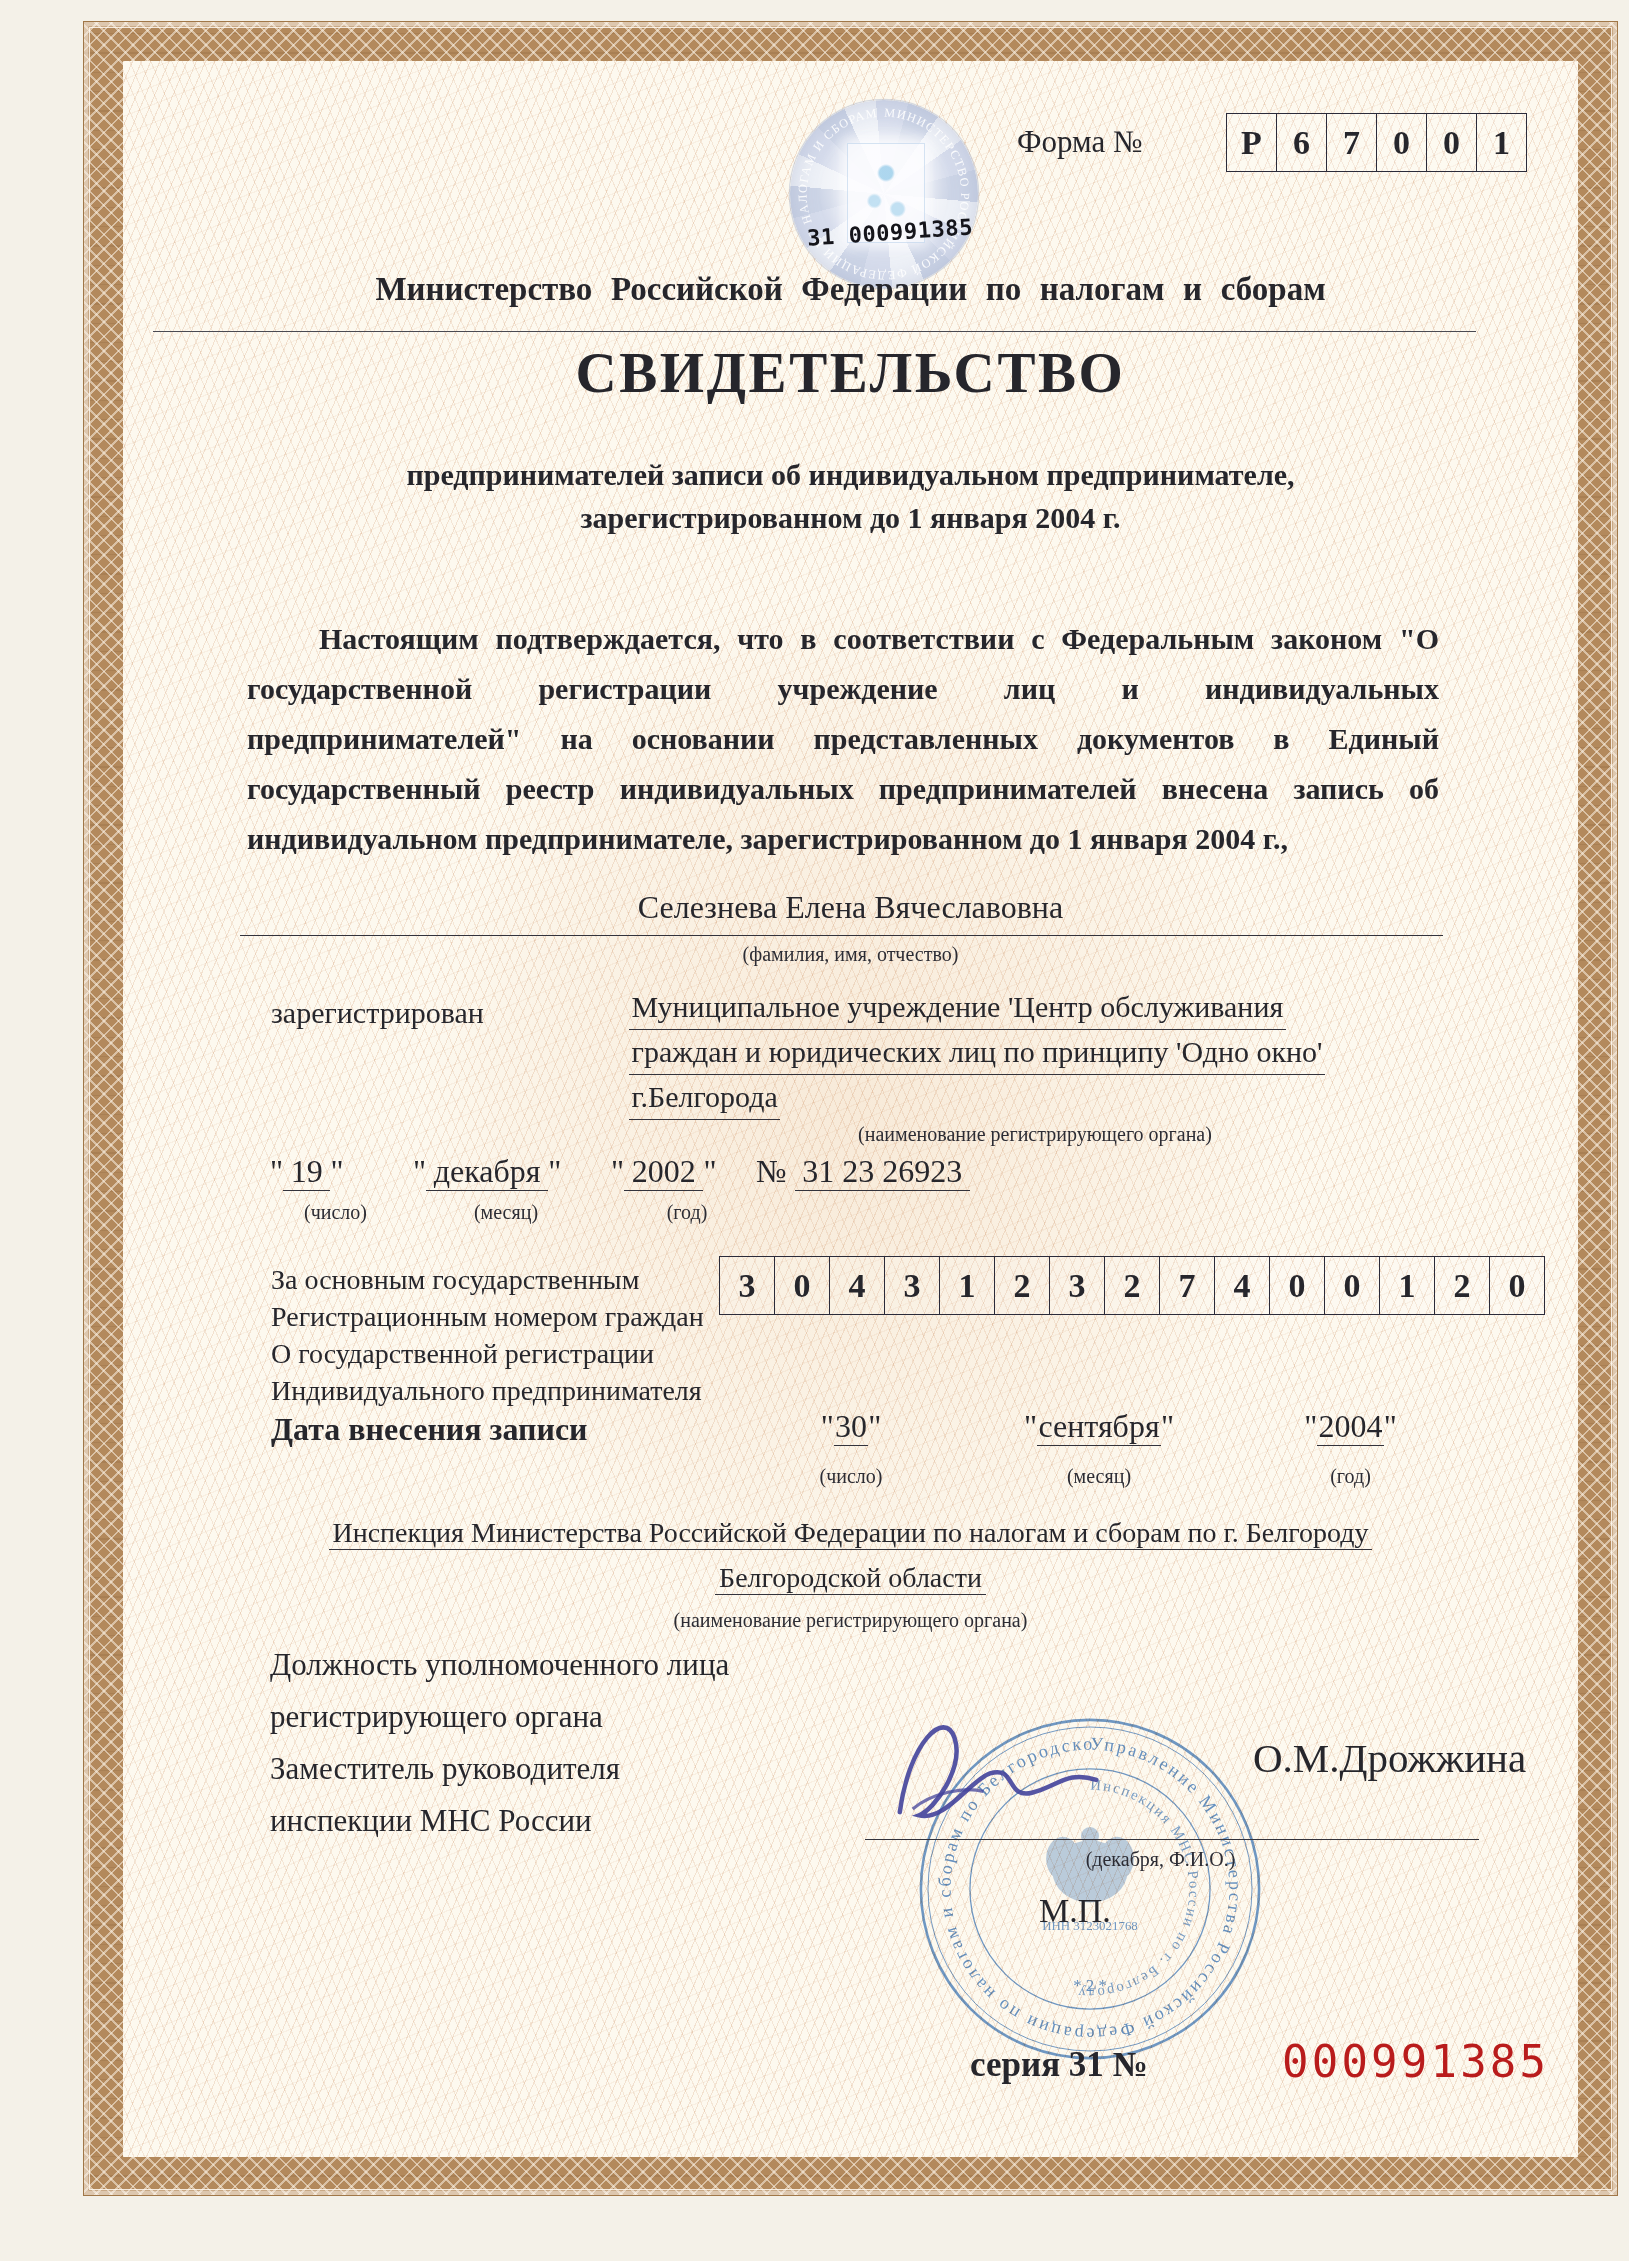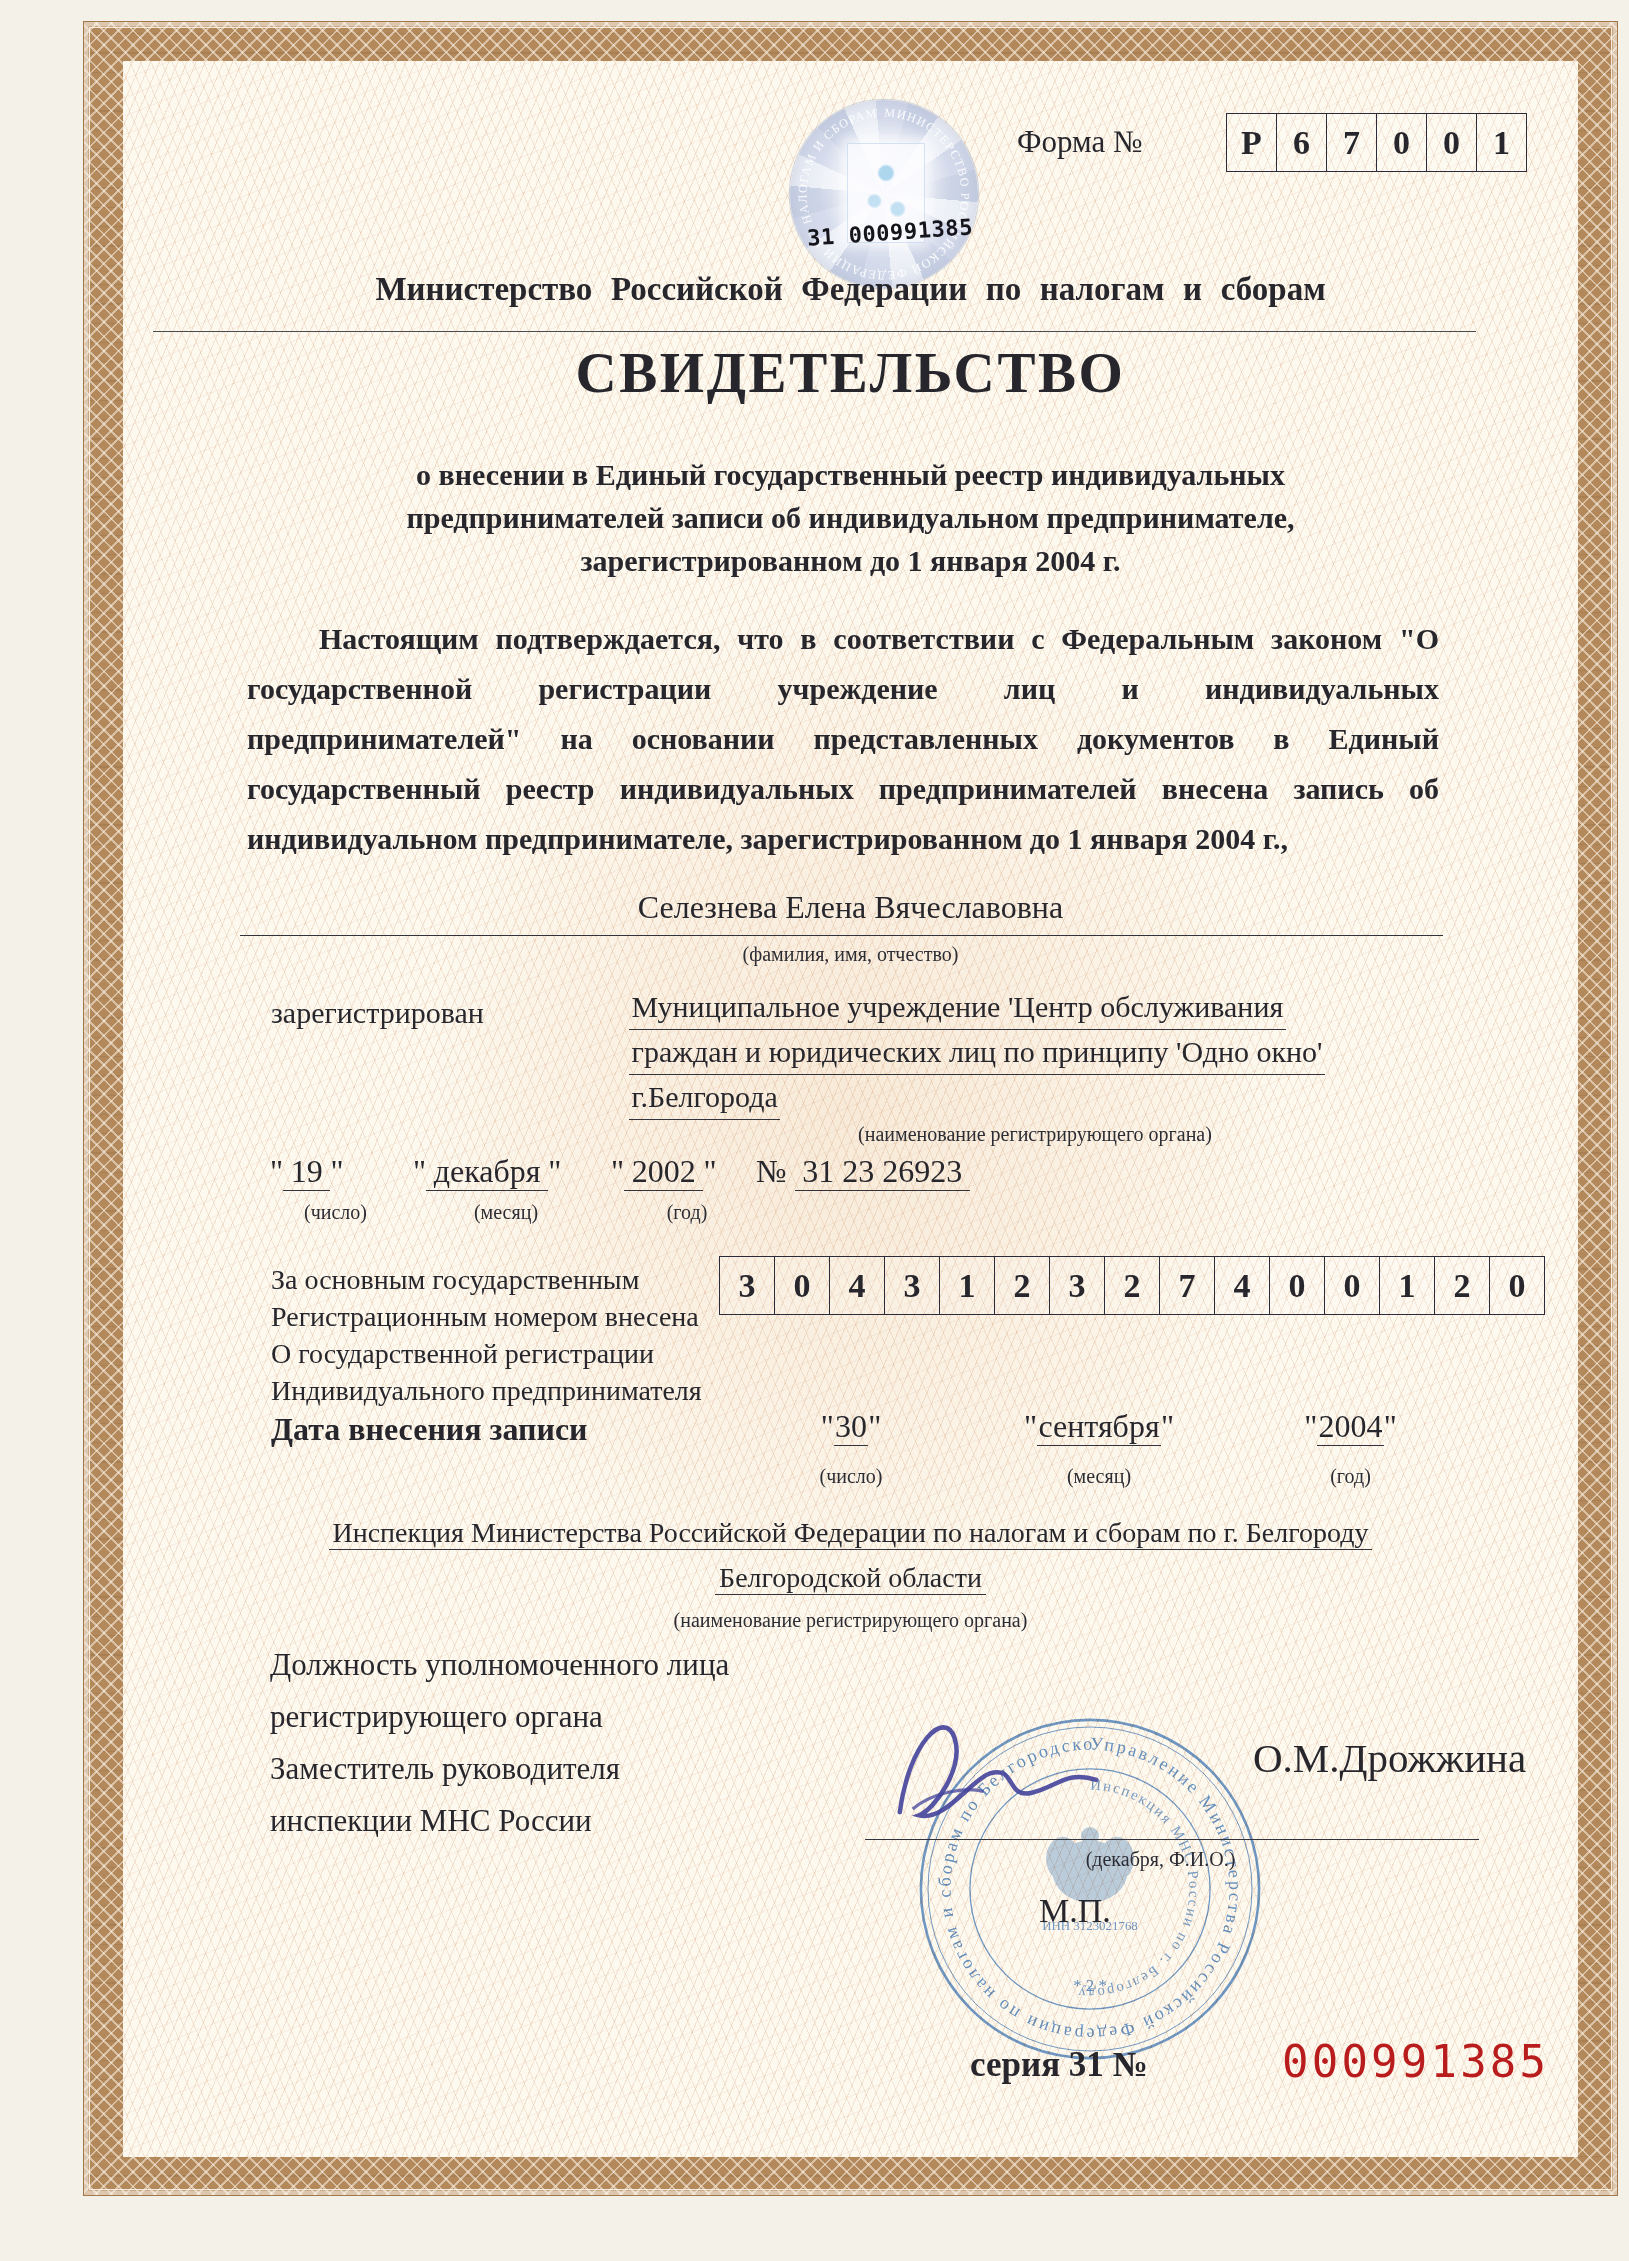--- a/index.html
+++ b/index.html
@@ -154,21 +154,20 @@
     <div class="cell">7</div>
     <div class="cell">0</div>
     <div class="cell">0</div>
     <div class="cell">1</div>
   </div>
 
   <div class="abs ministry c b">Министерство Российской Федерации по налогам и сборам</div>
   <div class="abs ministry-rule"></div>
   <div class="abs title c b">СВИДЕТЕЛЬСТВО</div>
   <div class="abs subtitle c b">
-    <div>о внесении в Единый государственный реестр индивидуальных</div>
     <div>предпринимателей записи об индивидуальном предпринимателе,</div>
     <div>зарегистрированном до 1 января 2004 г.</div>
   </div>
 
   <div class="abs paragraph">
     <div class="p-line p-first">Настоящим подтверждается, что в соответствии с Федеральным законом "О</div>
     <div class="p-line">государственной регистрации учреждение лиц и индивидуальных</div>
     <div class="p-line">предпринимателей" на основании представленных документов в Единый</div>
     <div class="p-line">государственный реестр индивидуальных предпринимателей внесена запись об</div>
     <div class="p-line p-last">индивидуальном предпринимателе, зарегистрированном до 1 января 2004 г.,</div>
@@ -189,21 +188,21 @@
   <div class="abs d-day date-row"><span>"</span><span class="u">19</span><span>"</span></div>
   <div class="abs d-month date-row"><span>"</span><span class="u">декабря</span><span>"</span></div>
   <div class="abs d-year date-row"><span>"</span><span class="u">2002</span><span>"</span></div>
   <div class="abs d-number date-row"><span>№</span> <span class="u">31 23 26923</span></div>
   <div class="abs d-day-cap c cap">(число)</div>
   <div class="abs d-month-cap c cap">(месяц)</div>
   <div class="abs d-year-cap c cap">(год)</div>
 
   <div class="abs ogrn-label">
     <div>За основным государственным</div>
-    <div>Регистрационным номером внесена</div>
+    <div>Регистрационным номером граждан</div>
     <div>О государственной регистрации</div>
     <div>Индивидуального предпринимателя</div>
   </div>
   <div class="abs ogrn-boxes">
     <div class="cell">3</div>
     <div class="cell">0</div>
     <div class="cell">4</div>
     <div class="cell">3</div>
     <div class="cell">1</div>
     <div class="cell">2</div>

